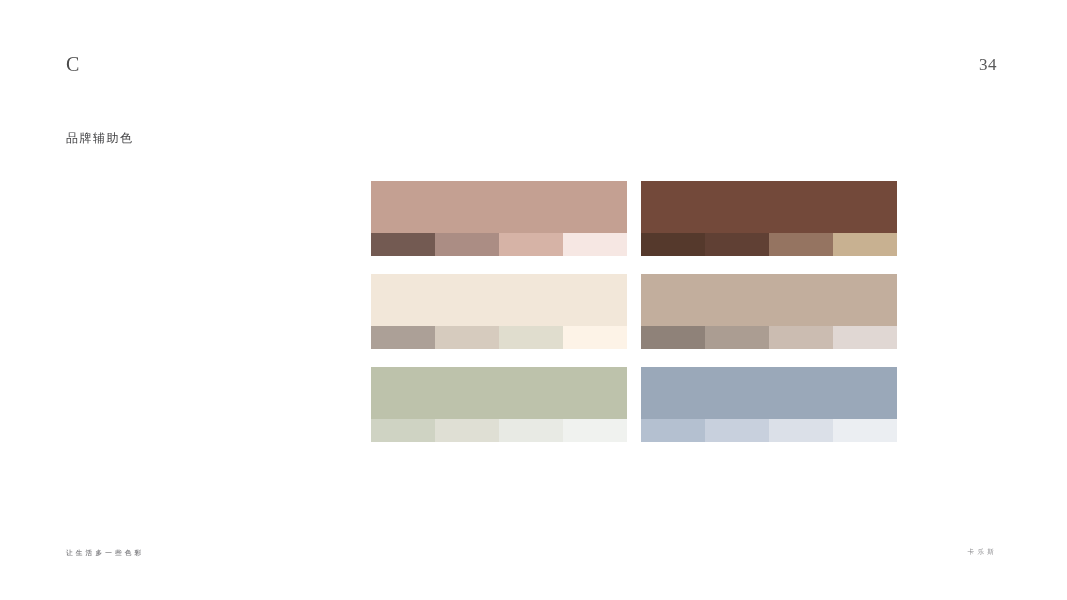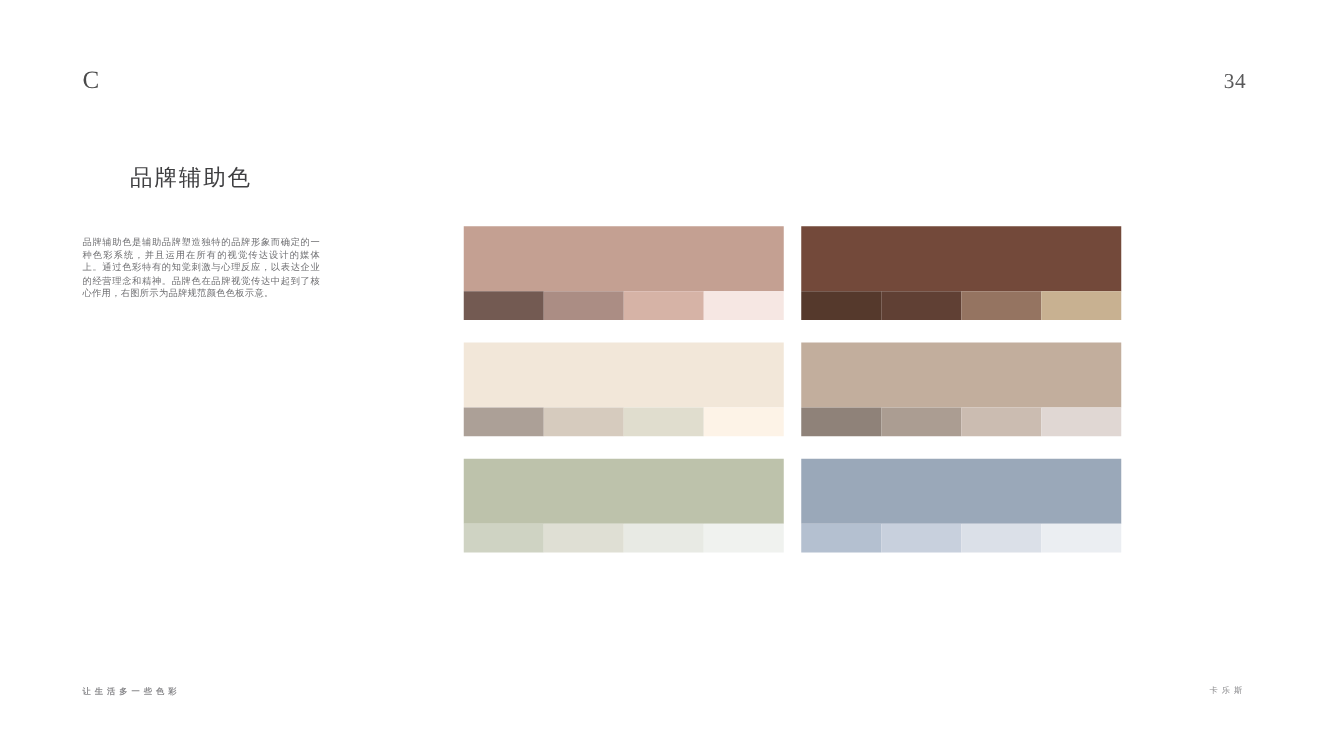--- a/index.html
+++ b/index.html
@@ -40,27 +40,26 @@
     letter-spacing: 0.5px;
     line-height: 1;
   }
 
   
   #page-title {
     position: absolute;
     left: 66px;
     top: 131px;
     font-family: "Liberation Serif", "DejaVu Serif", serif;
-    font-size: 18px;
+    font-size: 12px;
     font-weight: 400;
     color: #3f3f41;
     letter-spacing: 1.5px;
     line-height: 1.3;
     white-space: nowrap;
-    margin-left: 38px;
   }
   #intro-paragraph {
     position: absolute;
     left: 66px;
     top: 189px;
     width: 190px;
     font-family: "DejaVu Sans", "Liberation Sans", sans-serif;
     font-size: 7.4px;
     line-height: 10.2px;
     color: #6f6f72;
@@ -128,21 +127,20 @@
 <body>
 
 <div id="page">
 
   <div id="brand-mark">C</div>
 
   <div id="page-number">34</div>
 
   <div id="page-title">品牌辅助色</div>
 
-  <div id="intro-paragraph">品牌辅助色是辅助品牌塑造独特的品牌形象而确定的一种色彩系统，并且运用在所有的视觉传达设计的媒体上。通过色彩特有的知觉刺激与心理反应，以表达企业的经营理念和精神。品牌色在品牌视觉传达中起到了核心作用，右图所示为品牌规范颜色色板示意。</div>
 
   <div id="palette-grid">
 
     <div class="palette-card row-0 col-0">
       <div class="card-main" style="background-color: rgb(196, 160, 146);"></div>
       <div class="card-strip">
         <div class="swatch" style="background-color: rgb(115, 90, 82);"></div>
         <div class="swatch" style="background-color: rgb(171, 141, 132);"></div>
         <div class="swatch" style="background-color: rgb(214, 179, 166);"></div>
         <div class="swatch" style="background-color: rgb(246, 231, 227);"></div>

